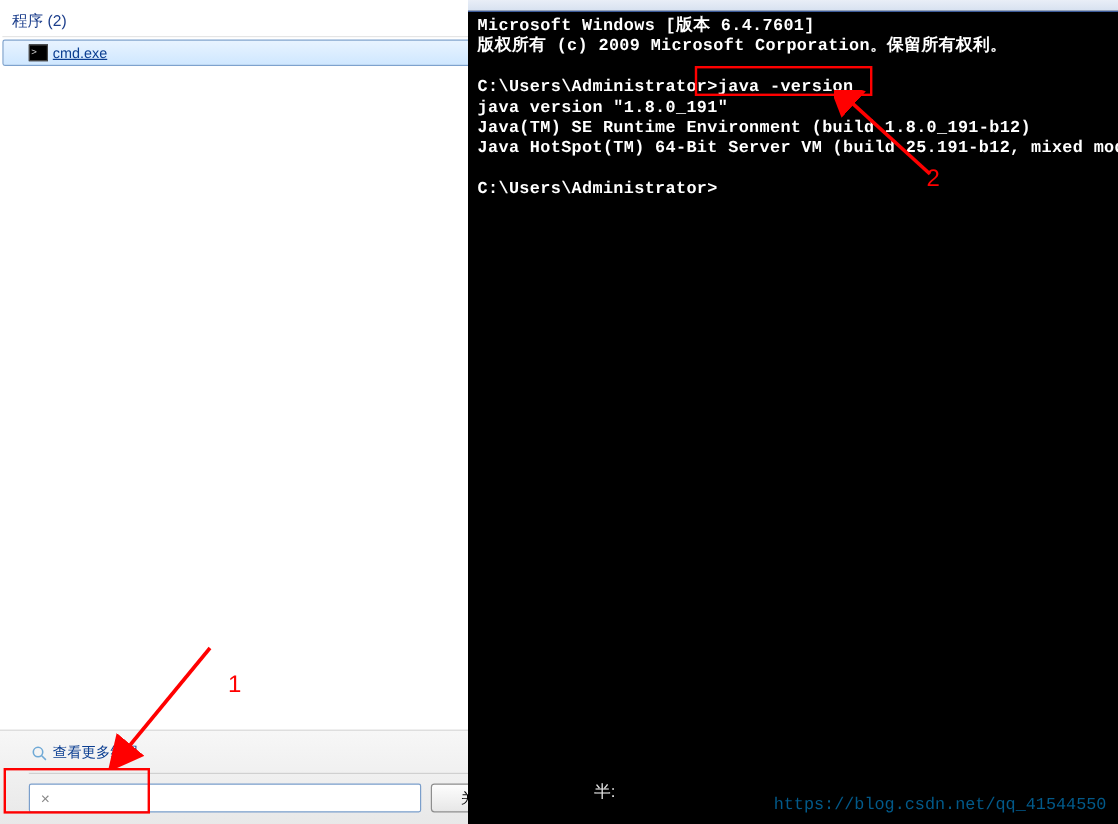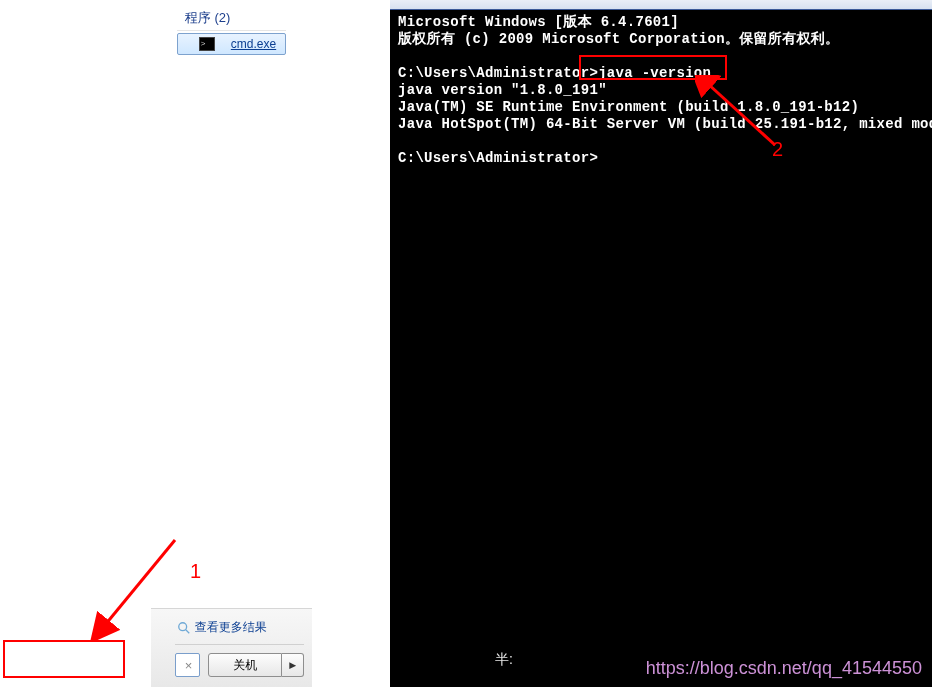--- a/index.html
+++ b/index.html
@@ -16,39 +16,38 @@
       position: absolute;
       left: 0;
       top: 0;
       width: 464px;
       height: 687px;
       background: #fff;
       border-right: 1px solid #b8b8b8;
       box-shadow: 2px 0 8px rgba(0,0,0,0.15);
       display: flex;
       flex-direction: column;
-      align-items: center;
     }
     .results-area {
       flex: 1;
       padding: 4px 2px;
       background: #fff;
       overflow: hidden;
     }
     .category-header {
       color: #1d3f8c;
       font-size: 13px;
       padding: 5px 8px 3px 8px;
       border-bottom: 1px solid #e5e5e5;
       margin-bottom: 2px;
     }
     .result-item {
       display: flex;
       align-items: center;
-      gap: 16px;
+      gap: 4px;
       padding: 3px 10px 3px 22px;
       cursor: pointer;
       height: 22px;
     }
     .result-item.selected {
       background: linear-gradient(#e8f3ff, #cfe7ff);
       border: 1px solid #7da2ce;
       border-radius: 2px;
       padding: 2px 9px 2px 21px;
     }
@@ -196,23 +195,23 @@
       pointer-events: none;
     }
     .arrow {
       position: absolute;
       pointer-events: none;
     }
     .watermark {
       position: absolute;
       right: 10px;
       bottom: 8px;
-      color: #f0abfc;
-      font-size: 18px;
-      font-family: Liberation Sans, sans-serif;
+      color: #0369a1;
+      font-size: 14px;
+      font-family: Liberation Mono, monospace;
       opacity: 0.85;
     }
     .half-char {
       position: absolute;
       left: 495px;
       bottom: 18px;
       color: #e8e8e8;
       font-size: 14px;
     }
   </style>

